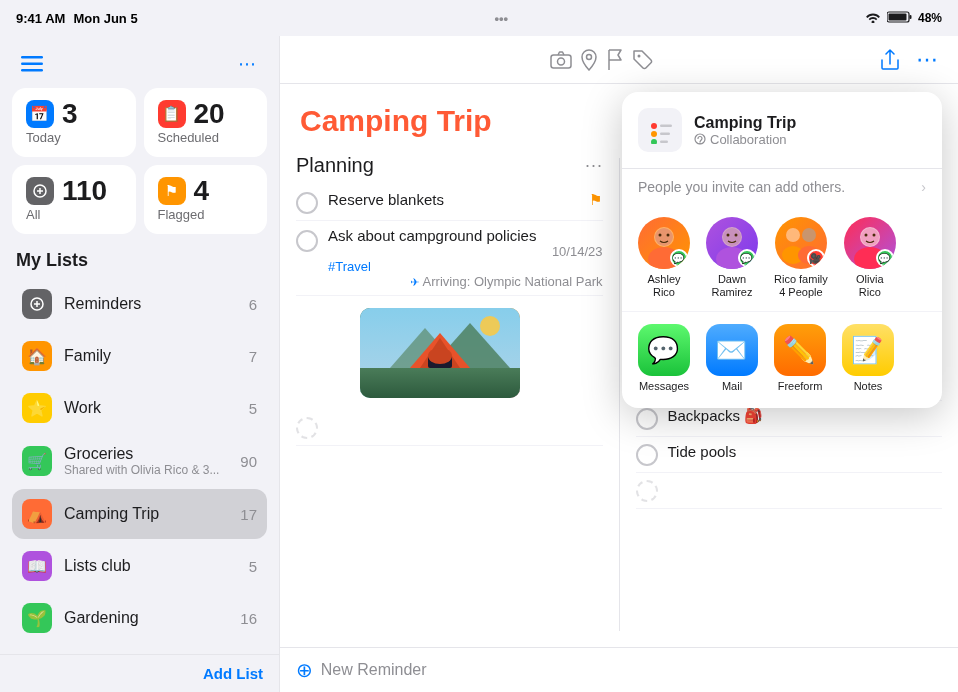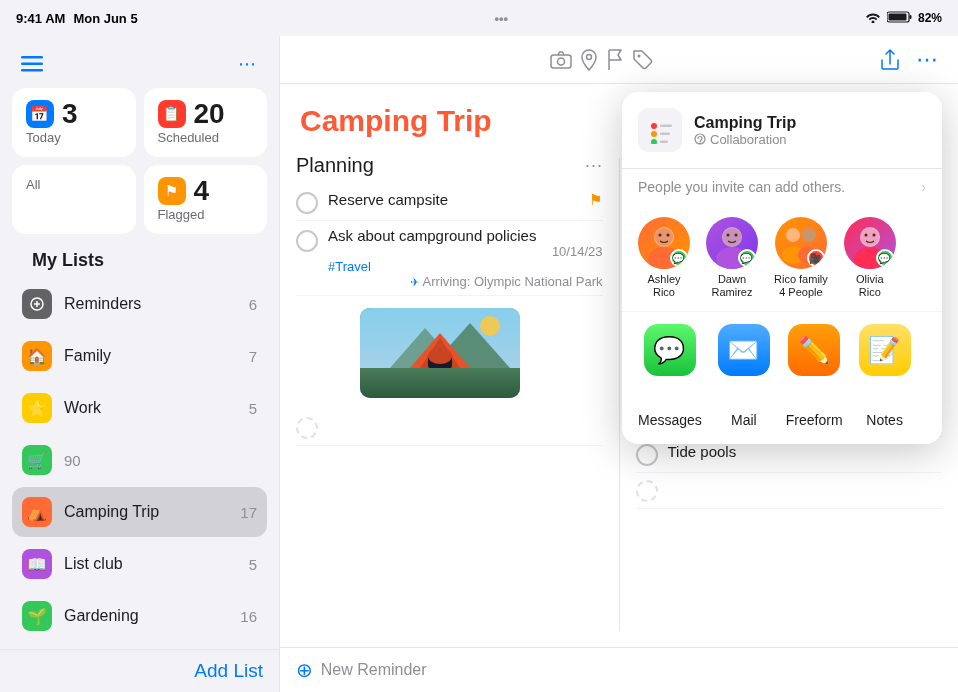--- a/index.html
+++ b/index.html
@@ -101,21 +101,21 @@
     .icon-today { background: #007aff; color: white; }
     .icon-scheduled { background: #ff3b30; color: white; }
     .icon-all { background: #636366; color: white; }
     .icon-flagged { background: #ff9500; color: white; }
 
     
     .section-title {
       font-size: 18px;
       font-weight: 700;
       color: #1c1c1e;
-      padding: 4px 32px 8px;
+      padding: 4px 16px 8px;
     }
     .list-items {
       flex: 1;
       overflow-y: auto;
       padding: 0 12px;
     }
     .list-item {
       display: flex;
       align-items: center;
       gap: 12px;
@@ -156,22 +156,22 @@
     }
     .sidebar-footer {
       padding: 10px 16px;
       border-top: 1px solid #e5e5ea;
       display: flex;
       align-items: center;
       justify-content: flex-end;
     }
     .add-list-btn {
       color: #007aff;
-      font-size: 19px;
-      font-weight: 400;
+      font-size: 15px;
+      font-weight: 700;
       cursor: pointer;
     }
 
     
     .main-content {
       flex: 1;
       display: flex;
       flex-direction: column;
       background: white;
       position: relative;
@@ -415,24 +415,23 @@
       align-items: center;
       gap: 4px;
     }
     .app-icon {
       width: 52px; height: 52px;
       border-radius: 14px;
       display: flex; align-items: center; justify-content: center;
       font-size: 26px;
     }
     .app-name {
-      font-size: 14px;
+      font-size: 11px;
       color: #1c1c1e;
       text-align: left;
-      margin-top: 32px;
     }
 
     .add-reminder-circle {
       width: 22px; height: 22px;
       border: 2px dashed #c7c7cc;
       border-radius: 50%;
       flex-shrink: 0;
       margin-top: 1px;
       opacity: 0.5;
     }
@@ -454,21 +453,21 @@
           <path d="M8 9.5a1.5 1.5 0 110 3 1.5 1.5 0 010-3zm0-3.5a5.5 5.5 0 014.33 2.1l-1.27 1.27A3.5 3.5 0 008 8a3.5 3.5 0 00-3.06 1.37L3.67 8.1A5.5 5.5 0 018 6zm0-3.5a9 9 0 016.93 3.25L13.6 7.08A7 7 0 008 4.5a7 7 0 00-5.6 2.58L1.07 5.75A9 9 0 018 2.5z" fill="#1c1c1e"></path>
         </svg>
     </span>
     <span>
       <svg width="25" height="12" viewBox="0 0 25 12">
           <rect x="0" y="1" width="22" height="10" rx="2" ry="2" fill="none" stroke="#1c1c1e" stroke-width="1.2"></rect>
           <rect x="1.5" y="2.5" width="18" height="7" rx="1" fill="#1c1c1e"></rect>
           <rect x="22.5" y="4" width="2" height="4" rx="1" fill="#1c1c1e"></rect>
         </svg>
     </span>
-    <span style="font-size:12px;font-weight:600">82%</span>
+    <span style="font-size:12px;font-weight:600">48%</span>
   </div>
 </div>
 
 <div class="main-container">
 
   <div class="sidebar">
     <div class="sidebar-header">
       <div class="sidebar-icon-btn">
         <svg width="22" height="16" viewBox="0 0 22 16">
             <rect x="0" y="0" width="22" height="2.5" rx="1.2" fill="#007aff"></rect>
@@ -488,20 +487,30 @@
         <span class="summary-card-label">Today</span>
       </div>
       <div class="summary-card">
         <div class="summary-card-row">
           <div class="summary-card-icon icon-scheduled">📋</div>
           <span class="summary-card-count">20</span>
         </div>
         <span class="summary-card-label">Scheduled</span>
       </div>
       <div class="summary-card">
+        <div class="summary-card-row">
+          <div class="summary-card-icon icon-all">
+            <svg width="14" height="14" viewBox="0 0 14 14">
+                <circle cx="7" cy="7" r="6" fill="none" stroke="white" stroke-width="1.5"></circle>
+                <line x1="4" y1="7" x2="10" y2="7" stroke="white" stroke-width="1.5"></line>
+                <line x1="7" y1="4" x2="7" y2="10" stroke="white" stroke-width="1.5"></line>
+              </svg>
+          </div>
+          <span class="summary-card-count">110</span>
+        </div>
         <span class="summary-card-label">All</span>
       </div>
       <div class="summary-card">
         <div class="summary-card-row">
           <div class="summary-card-icon icon-flagged">⚑</div>
           <span class="summary-card-count">4</span>
         </div>
         <span class="summary-card-label">Flagged</span>
       </div>
     </div>
@@ -529,32 +538,36 @@
       </div>
 
       <div class="list-item">
         <div class="list-item-icon" style="background:#ffcc00">⭐</div>
         <span class="list-item-name">Work</span>
         <span class="list-item-count">5</span>
       </div>
 
       <div class="list-item">
         <div class="list-item-icon" style="background:#34c759">🛒</div>
+        <div class="list-name-group">
+          <span class="list-item-name">Groceries</span>
+          <span class="list-item-sub">Shared with Olivia Rico &amp; 3...</span>
+        </div>
         <span class="list-item-count">90</span>
       </div>
 
       <div class="list-item active">
         <div class="list-item-icon" style="background:#ff6b35">⛺</div>
         <span class="list-item-name" style="font-weight:500">Camping Trip</span>
         <span class="list-item-count">17</span>
       </div>
 
       <div class="list-item">
         <div class="list-item-icon" style="background:#af52de">📖</div>
-        <span class="list-item-name">List club</span>
+        <span class="list-item-name">Lists club</span>
         <span class="list-item-count">5</span>
       </div>
 
       <div class="list-item">
         <div class="list-item-icon" style="background:#34c759">🌱</div>
         <span class="list-item-name">Gardening</span>
         <span class="list-item-count">16</span>
       </div>
 
       <div class="list-item">
@@ -622,21 +635,21 @@
 
         <div class="column">
           <div class="section-header">
             <span class="section-header-title">Planning</span>
             <span class="section-header-dots">···</span>
           </div>
 
           <div class="reminder-item">
             <div class="reminder-circle"></div>
             <div class="reminder-text">
-              <div class="reminder-title">Reserve campsite</div>
+              <div class="reminder-title">Reserve blankets</div>
             </div>
             <span class="reminder-flag">⚑</span>
           </div>
 
 
           <div class="reminder-item" style="align-items:flex-start">
             <div class="reminder-circle" style="margin-top:3px"></div>
             <div class="reminder-text">
               <div class="reminder-title">Ask about campground policies</div>
               <div class="reminder-subtitle">10/14/23</div>

